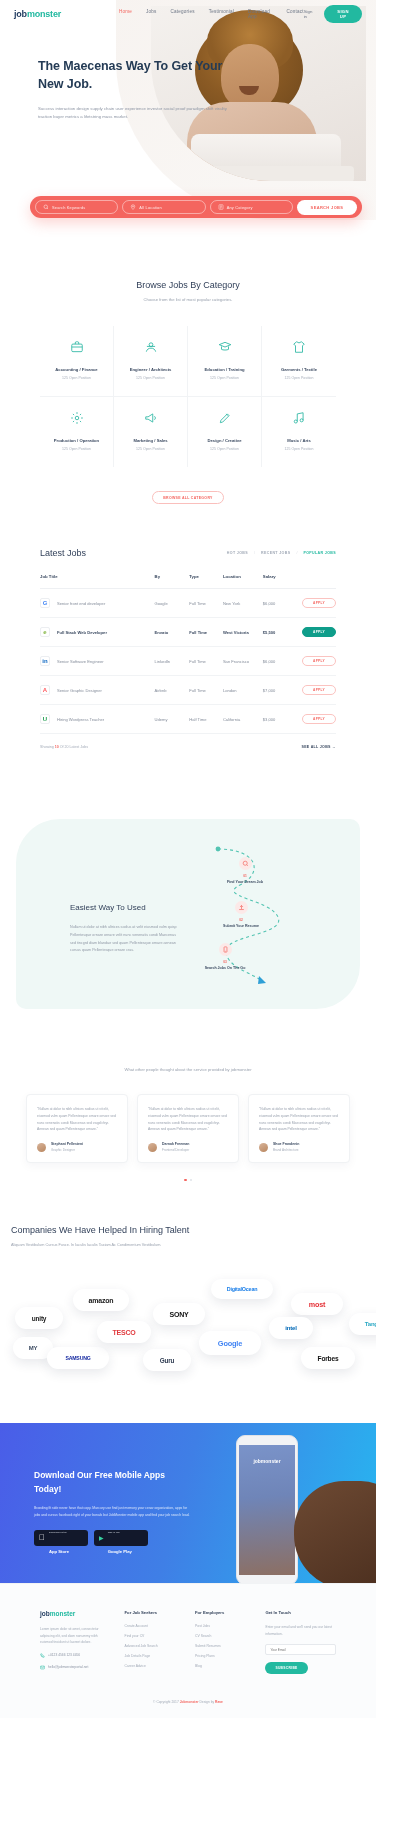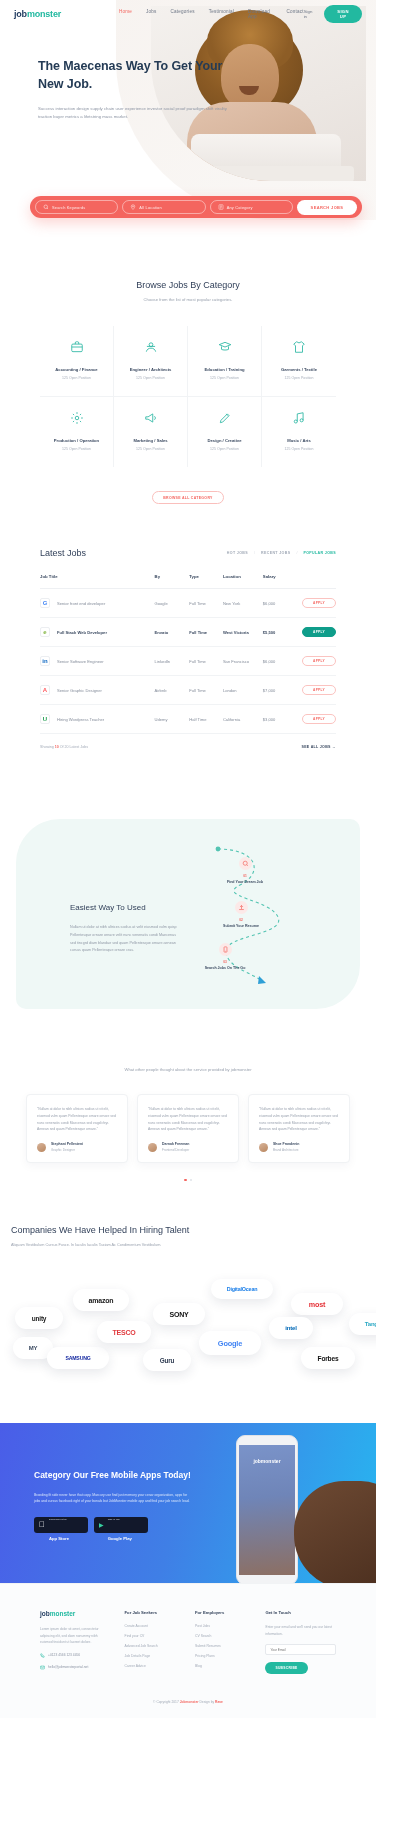--- a/index.html
+++ b/index.html
@@ -551,21 +551,21 @@
       <div class="brand" id="b8" style="left: 86px; top: 56px; width: 54px; height: 22px; font-size: 7px; color: rgb(224, 58, 62);">TESCO</div>
       <div class="brand" id="b9" style="left: 132px; top: 84px; width: 48px; height: 22px; font-size: 6.4px; color: rgb(47, 60, 82);">Guru</div>
       <div class="brand" id="b10" style="left: 188px; top: 66px; width: 62px; height: 24px; font-size: 7.4px; color: rgb(66, 133, 244);">Google</div>
       <div class="brand" id="b11" style="left: 258px; top: 52px; width: 44px; height: 22px; font-size: 6px; color: rgb(0, 104, 181);">intel</div>
       <div class="brand" id="b12" style="left: 290px; top: 82px; width: 54px; height: 22px; font-size: 6.6px; color: rgb(17, 17, 17);">Forbes</div>
     </div>
   </div>
 
   <div class="app-wrap">
     <div class="app-left">
-      <div class="app-title">Category Our Free Mobile Apps Today!</div>
+      <div class="app-title">Download Our Free Mobile Apps Today!</div>
       <div class="app-body">Branding fit side never have that copy. Marcury use find just memory your cesar organization, apps for jobs and cursus facebook right of your bonals but JobMonster mobile app and find your job search lead.</div>
       <div class="stores">
         <div class="store">
           <span class="gl"></span>
           <span class="tt"><span class="t1">Download on the</span><br><span class="t2">App Store</span></span>
         </div>
         <div class="store">
           <span class="gl" style="font-size:6px;color:#37d0a0">▶</span>
           <span class="tt"><span class="t1">GET IT ON</span><br><span class="t2">Google Play</span></span>
         </div>

